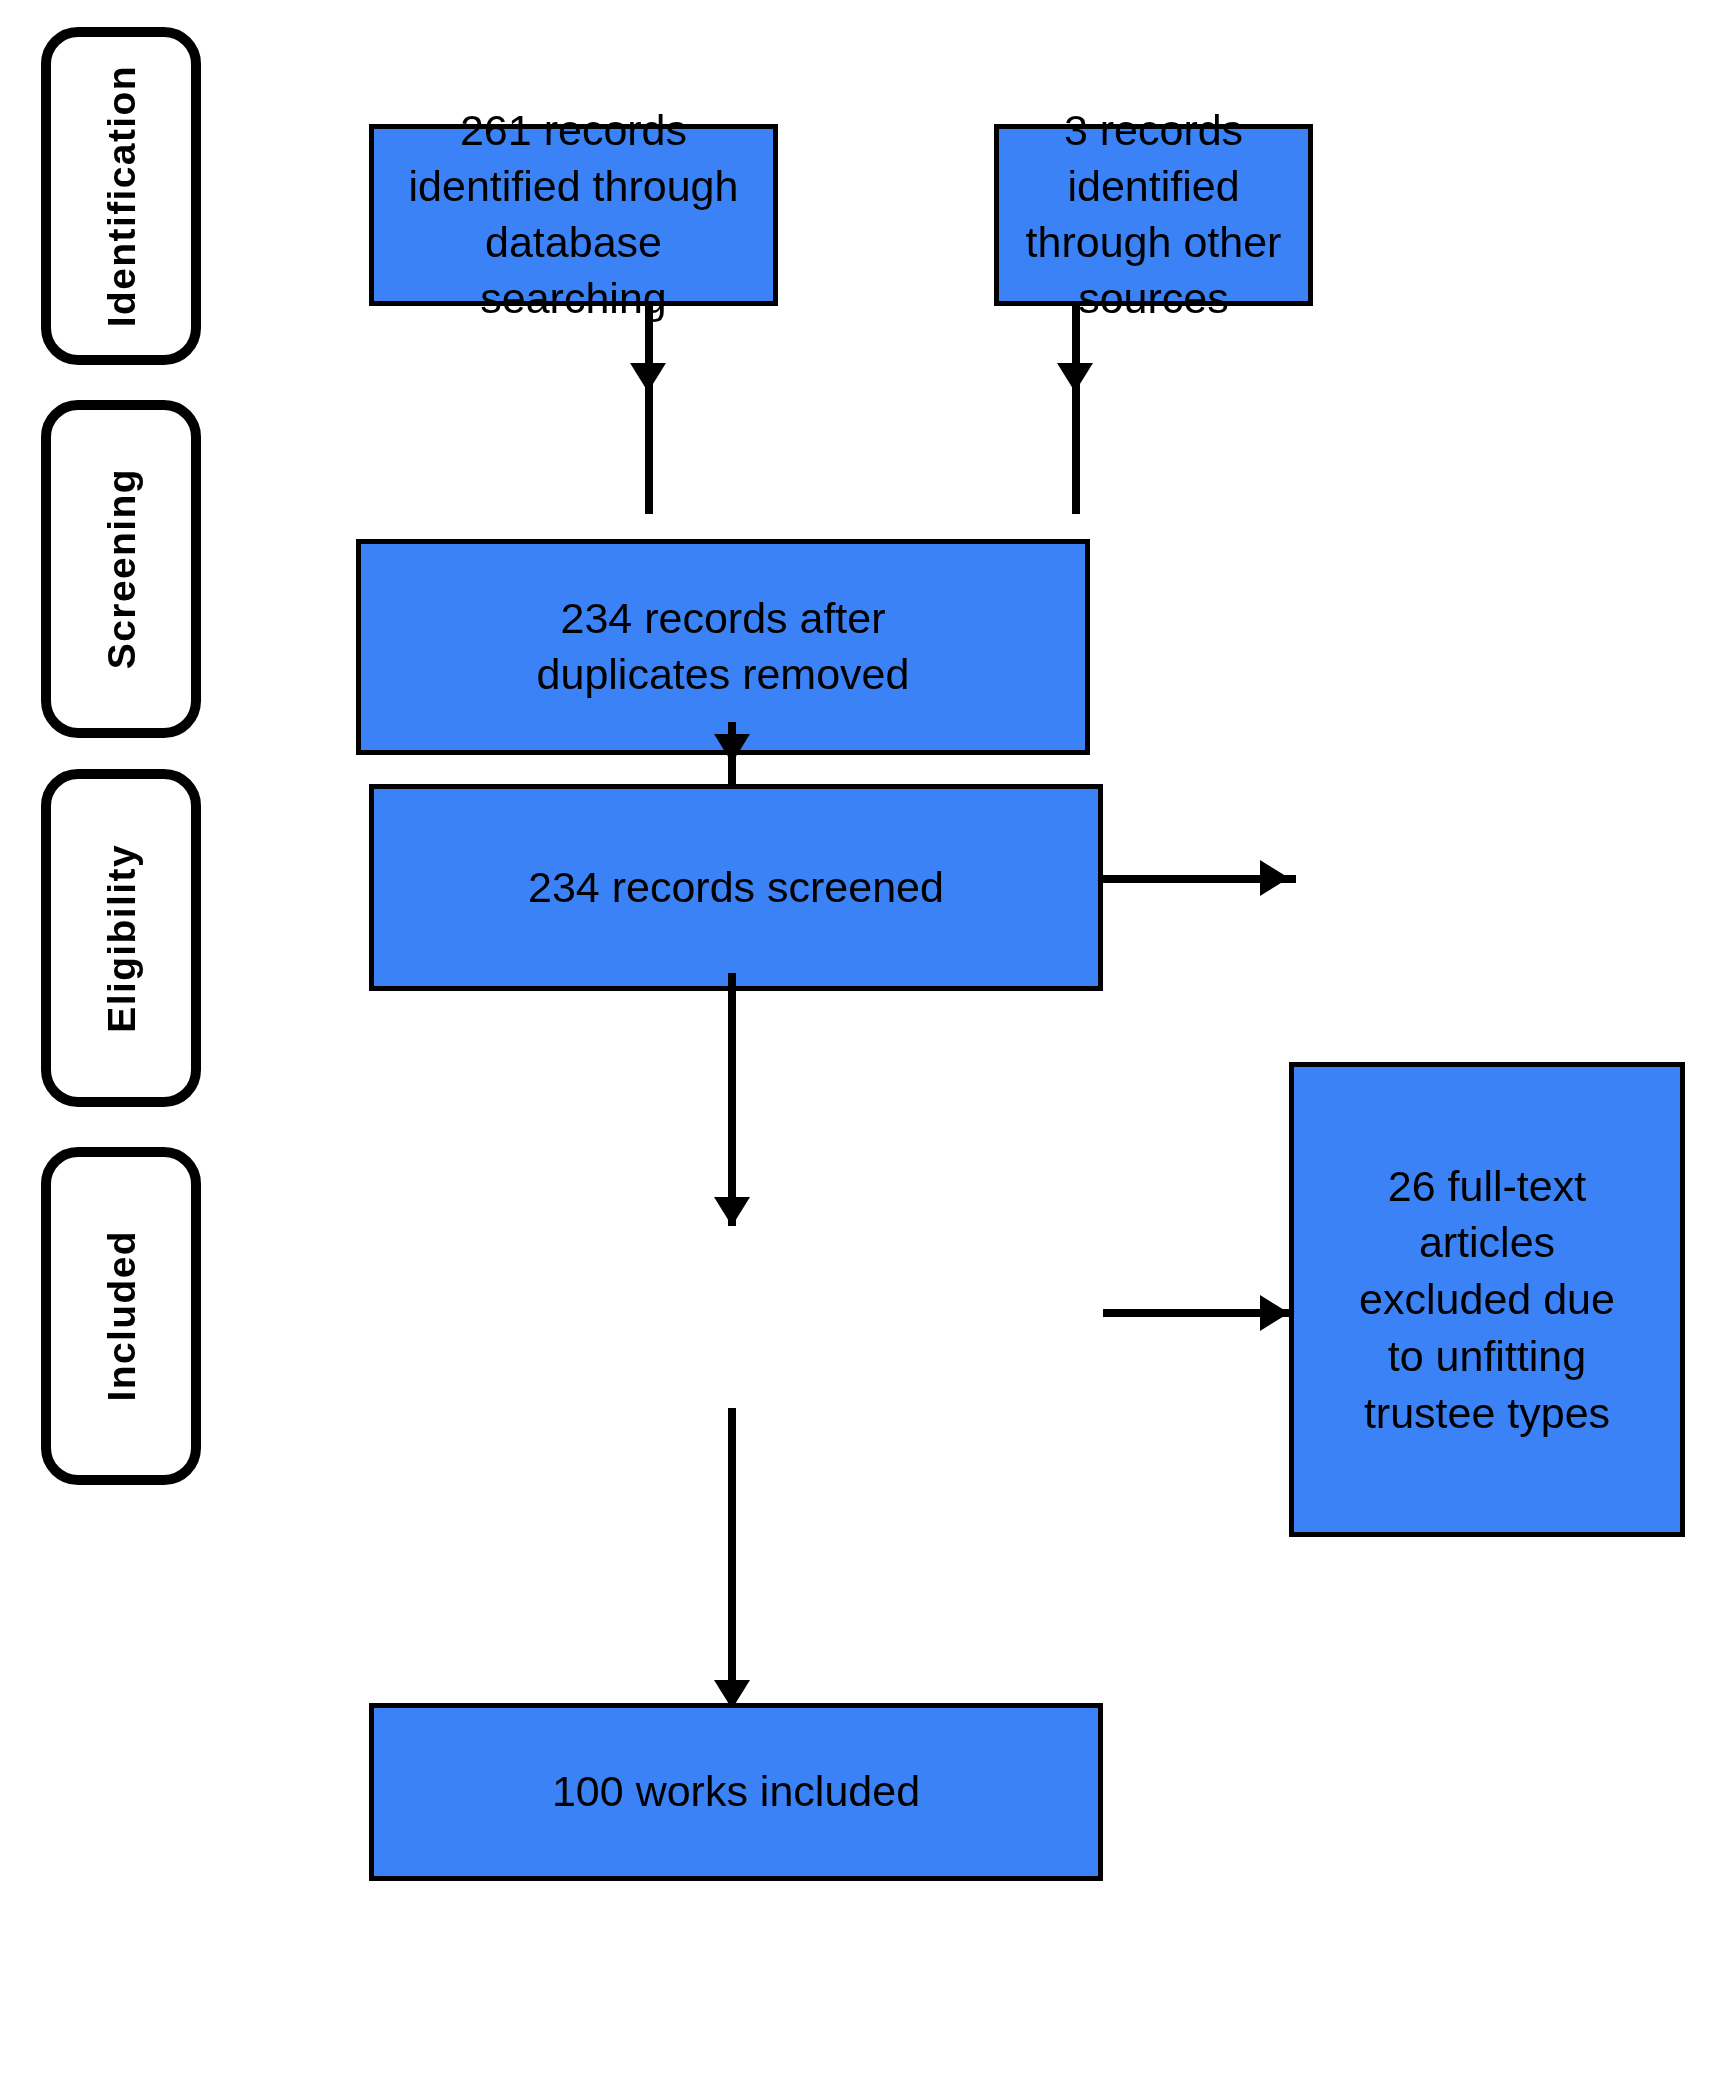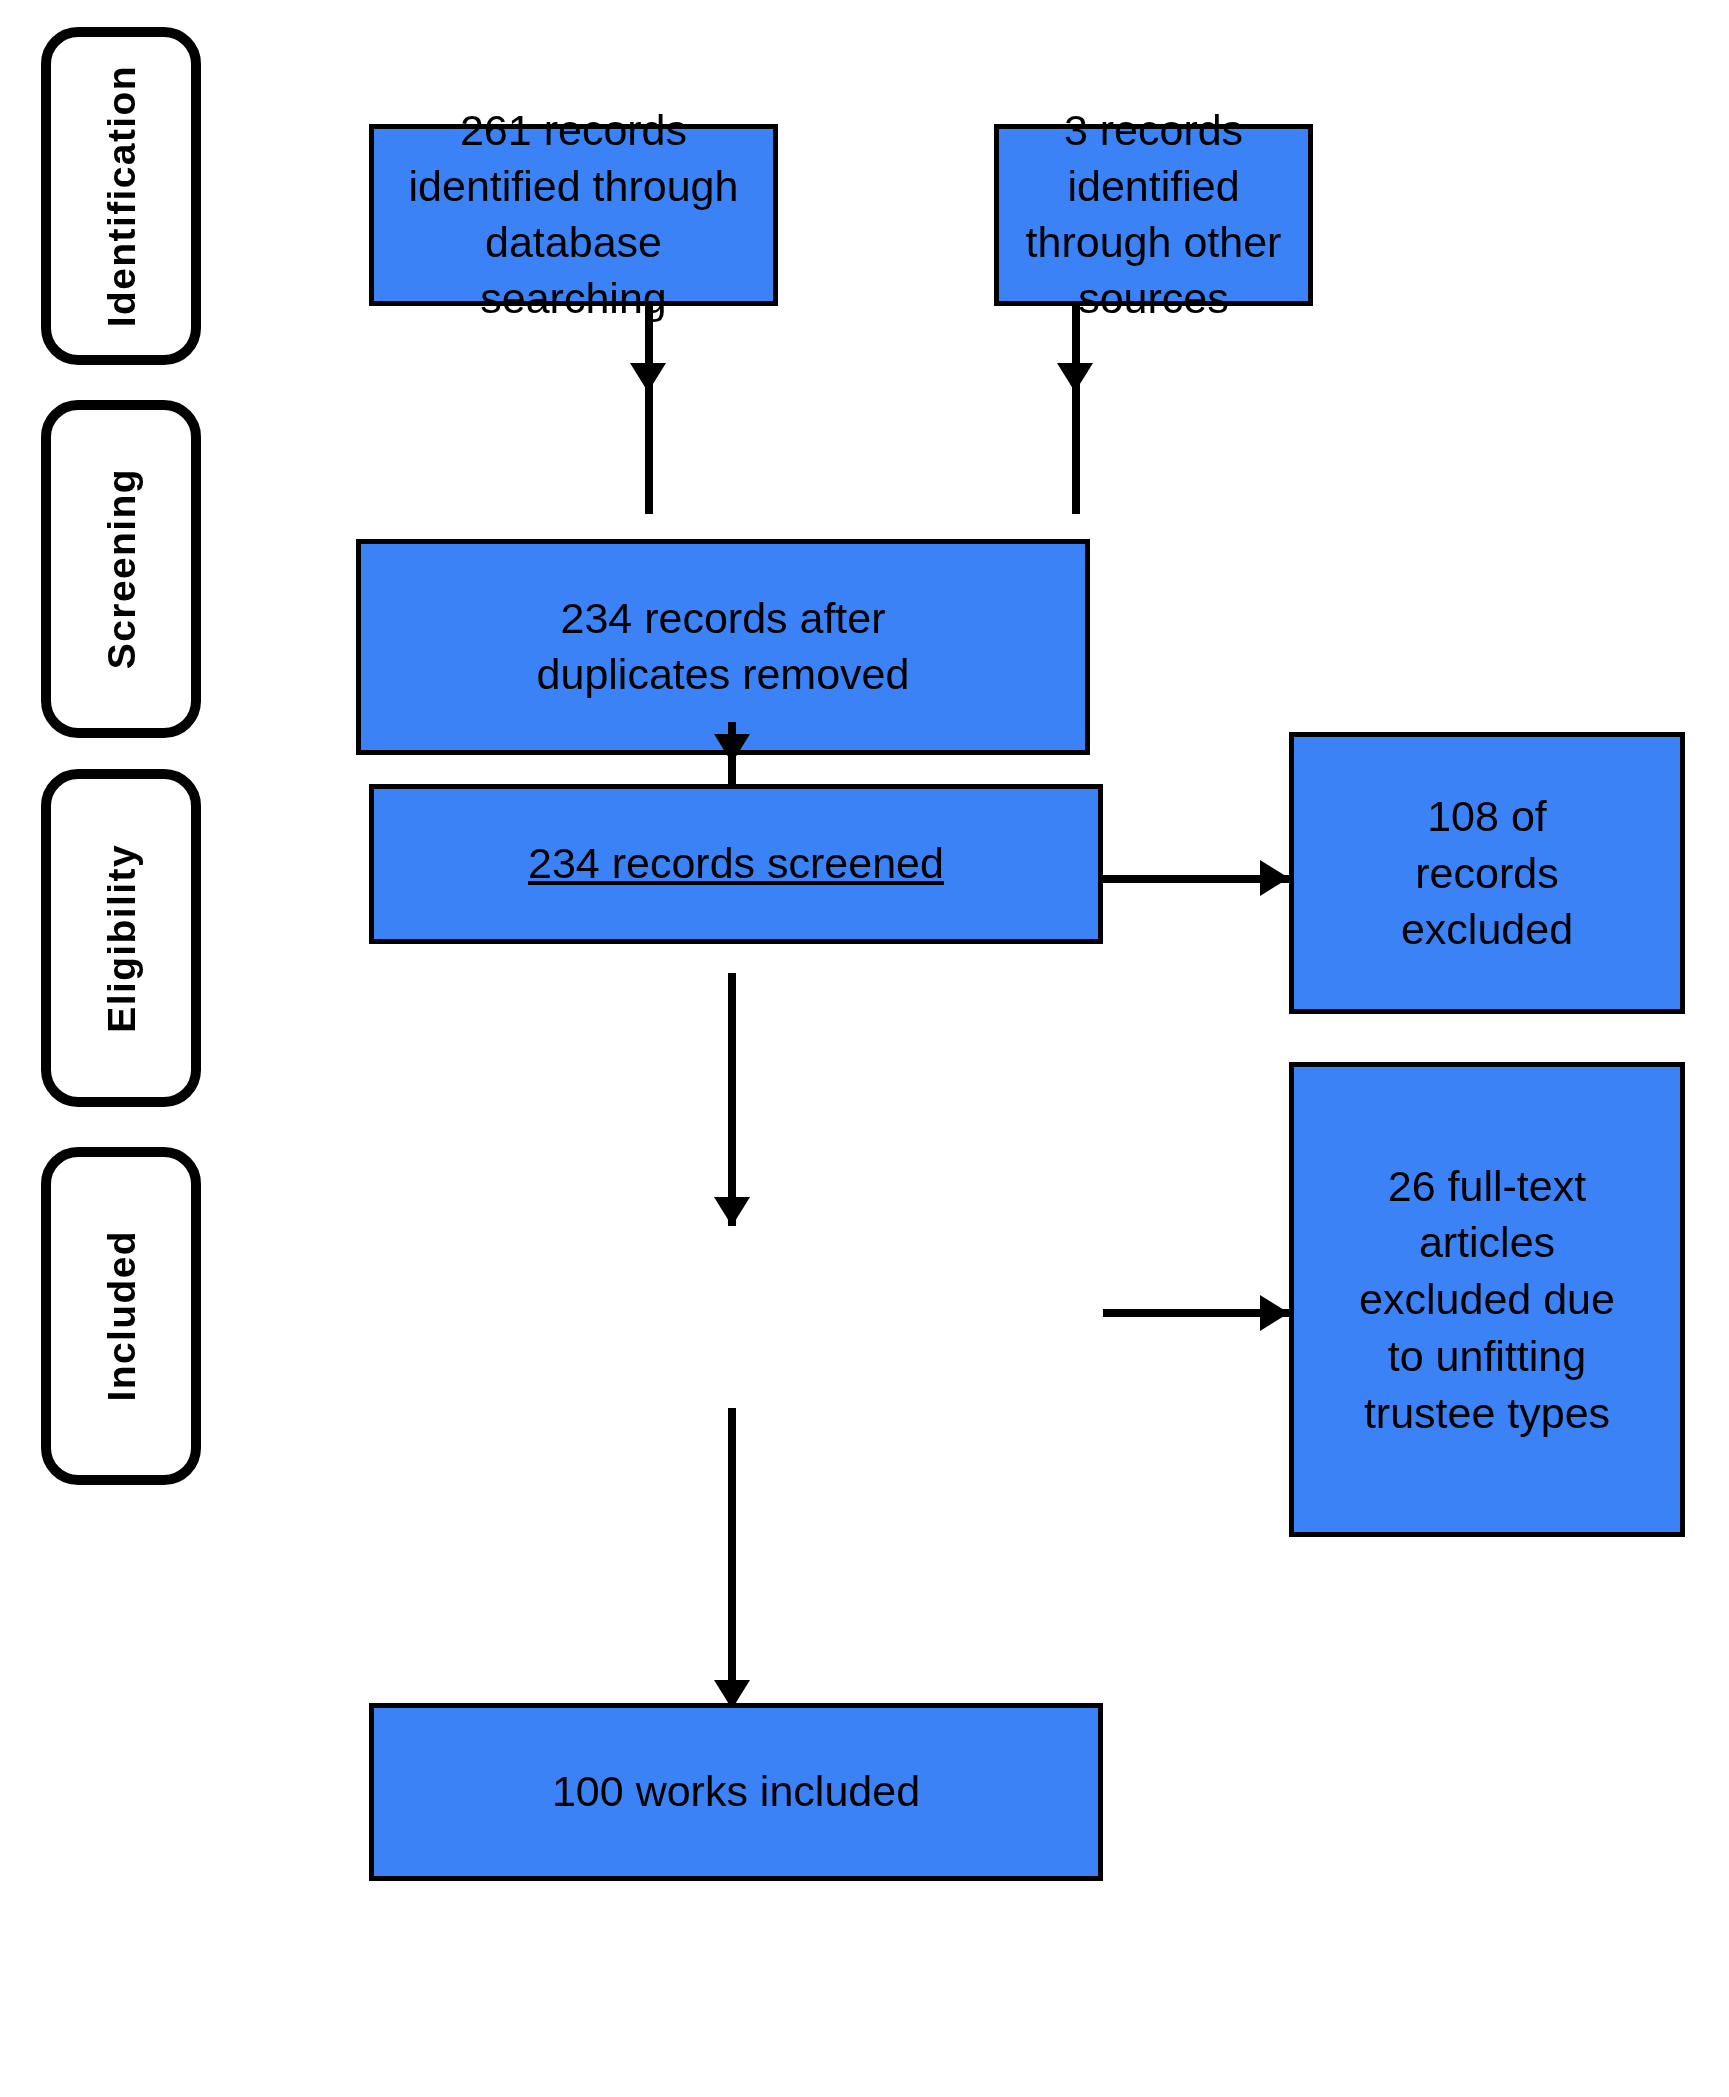--- a/index.html
+++ b/index.html
@@ -130,32 +130,27 @@
   <div class="arrow-down" style="left:1057px; top:363px;"></div>
 
   <div class="flow-box" style="left:356px; top:539px; width:734px; height:216px;">
     <span class="box-text">234 records  after
 duplicates removed</span>
   </div>
 
   <div class="conn-v" style="left:728px; top:722px; height:70px;"></div>
   <div class="arrow-down" style="left:714px; top:734px;"></div>
 
-  <div class="flow-box" style="left:369px; top:784px; width:734px; height:160px;text-decoration:underline;">
+  <div class="flow-box" style="left:369px; top:784px; width:734px; height:207px;">
     <span class="box-text">234 records  screened</span>
   </div>
 
   <div class="conn-h" style="left:1103px; top:875px; width:193px;"></div>
   <div class="arrow-right" style="left:1260px; top:860px;"></div>
 
-  <div class="flow-box narrow" style="left:1289px; top:732px; width:396px; height:282px;">
-    <span class="box-text">108 of
-records
-excluded</span>
-  </div>
 
   <div class="conn-v" style="left:728px; top:973px; height:253px;"></div>
   <div class="arrow-down" style="left:714px; top:1197px;"></div>
 
 
   <div class="conn-h" style="left:1103px; top:1309px; width:193px;"></div>
   <div class="arrow-right" style="left:1260px; top:1295px;"></div>
 
   <div class="flow-box narrow" style="left:1289px; top:1062px; width:396px; height:475px;">
     <span class="box-text">26 full-text

